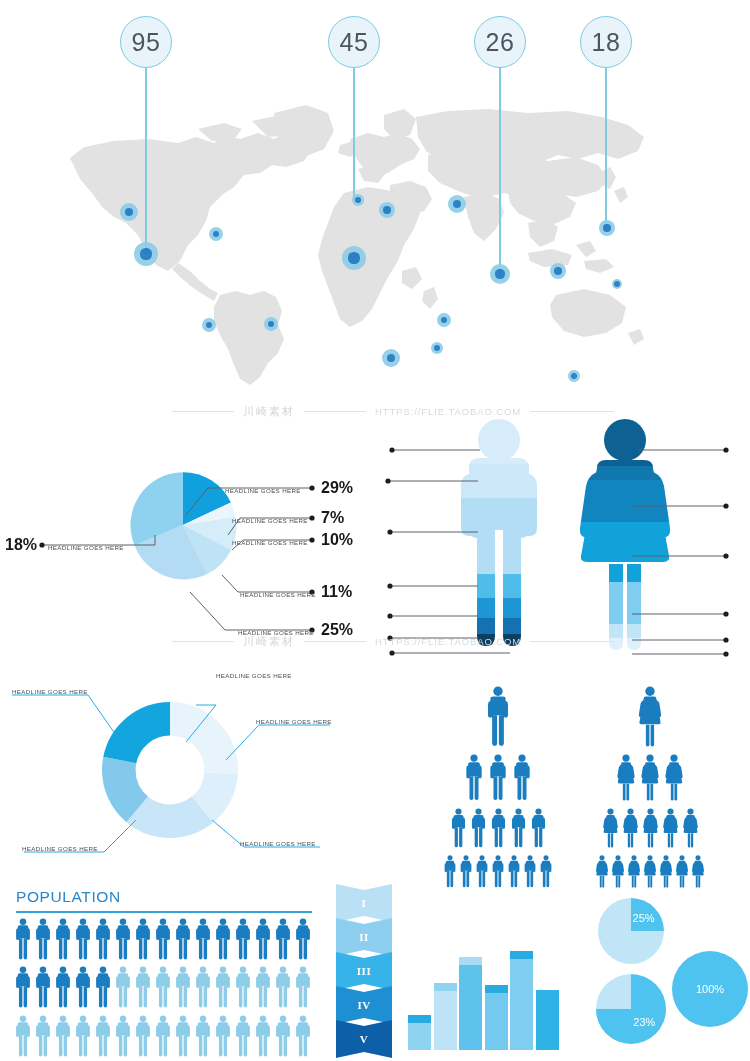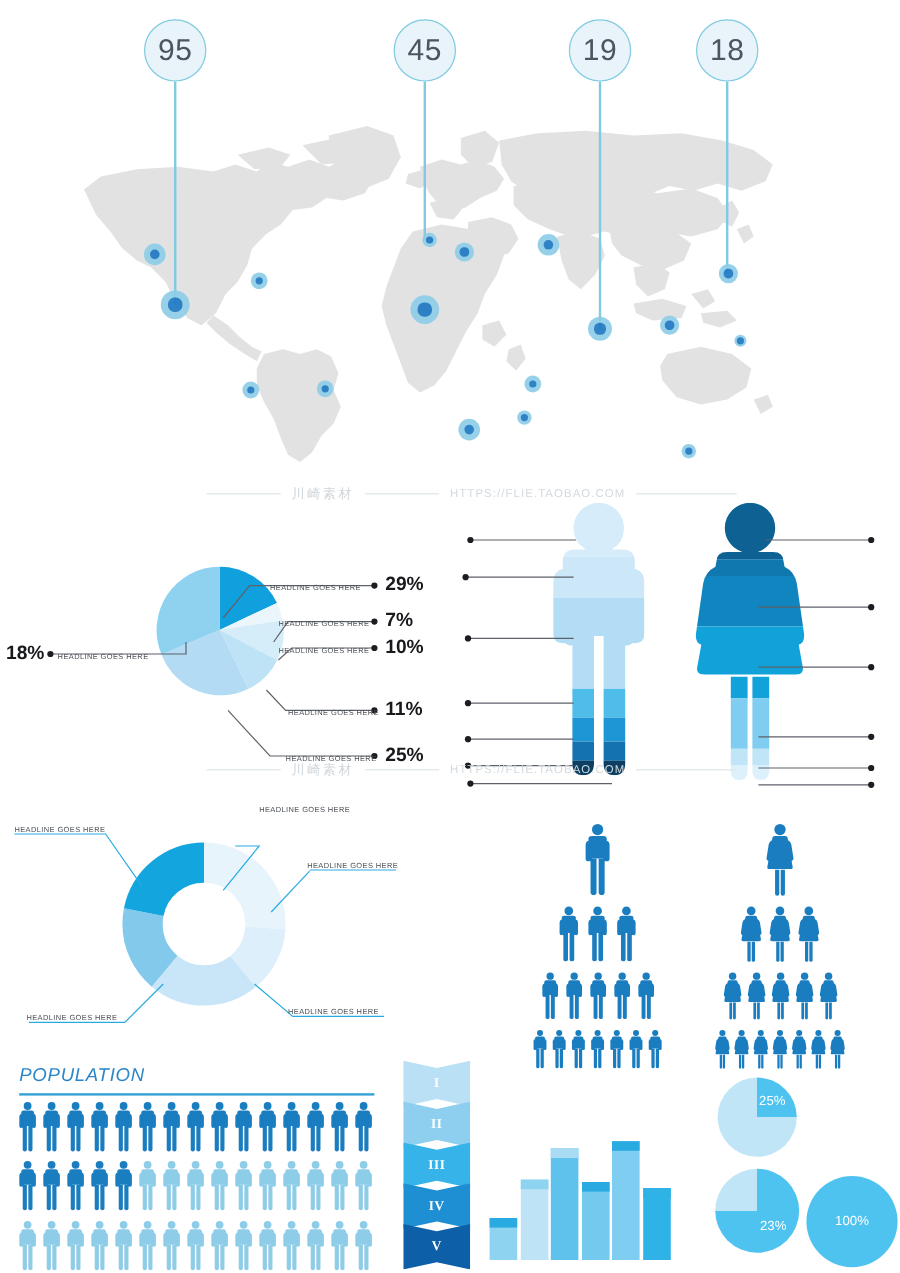--- a/index.html
+++ b/index.html
@@ -137,21 +137,21 @@
       <div class="marker-stem" style="left: 145.2px; top: 68px; height: 186px;"></div>
       <div class="marker-circle" style="left: 120px; top: 16px;">
         <span>95</span>
       </div>
       <div class="marker-stem" style="left: 353.2px; top: 68px; height: 132px;"></div>
       <div class="marker-circle" style="left: 328px; top: 16px;">
         <span>45</span>
       </div>
       <div class="marker-stem" style="left: 499.2px; top: 68px; height: 206px;"></div>
       <div class="marker-circle" style="left: 474px; top: 16px;">
-        <span>19</span>
+        <span>26</span>
       </div>
       <div class="marker-stem" style="left: 605.2px; top: 68px; height: 160px;"></div>
       <div class="marker-circle" style="left: 580px; top: 16px;">
         <span>18</span>
       </div>
     </div>
 
   <div class="abs" style="left:0; top:0; width:750px; height:400px;" id="pins-root">
       <div class="pin" style="left: 120px; top: 203px; width: 18px; height: 18px;">
         <i style="width: 8.28px; height: 8.28px;"></i>
@@ -730,21 +730,21 @@
               <path d="M11 22 q0-4 4-4 h14 q4 0 4 4 l7 40 q.5 3-3 3 h-30 q-3.5 0-3-3 Z"></path>
               <path d="M11 24 q-4 2-5 6 l-3 19 q-.5 4 3 4.5 t4-3 l3-18 Z"></path>
               <path d="M33 24 q4 2 5 6 l3 19 q.5 4-3 4.5 t-4-3 l-3-18 Z"></path>
               <path d="M15 66 h6 v34 q0 3-3 3 t-3-3 Z"></path>
               <path d="M23 66 h6 v34 q0 3-3 3 t-3-3 Z"></path>
             </g>
           </svg></div>
       </div>
     </div>
 
-  <div class="abs pop-title" style="left:16px; top:888px;font-style:italic;">POPULATION</div>
+  <div class="abs pop-title" style="left:16px; top:888px;">POPULATION</div>
   <div class="abs pop-rule" style="left:16px; top:911px; width:296px;"></div>
   <div class="abs" style="left:14px; top:918px; width:300px; height:135px;" id="pop-root">
       <div style="display: flex; gap: 2px; margin-bottom: 2px;">
         <div><svg width="18" height="42.300000000000004" viewBox="0 0 44 104">
             <g fill="#1a7dc0">
               <circle cx="22" cy="9" r="8"></circle>
               <path d="M9 22 q0-4 5-4 h16 q5 0 5 4 v28 q0 4-4 4 h-1 v-4 h-16 v4 h-1 q-4 0-4-4 Z"></path>
               <path d="M9 25 q-4 1-4 6 v19 q0 4 3.5 4 t3.5-4 v-19 Z"></path>
               <path d="M35 25 q4 1 4 6 v19 q0 4-3.5 4 t-3.5-4 v-19 Z"></path>
               <path d="M12 50 h8.5 v48 q0 4-4.2 4 t-4.3-4 Z"></path>
@@ -1237,18 +1237,18 @@
       </div>
     </div>
 
   <div class="abs" style="left:0; top:0; width:750px; height:1061px;" id="ppies-root">
       <div class="ppie" style="left: 598px; top: 898px; width: 66px; height: 66px; background: conic-gradient(rgb(79, 195, 240) 0deg, rgb(79, 195, 240) 90deg, rgb(191, 229, 247) 90deg, rgb(191, 229, 247) 360deg);">
         <div class="ptxt" style="left: 45.6006px; top: 20.3994px; transform: translate(-50%, -50%);">25%</div>
       </div>
       <div class="ppie" style="left: 596px; top: 974px; width: 70px; height: 70px; background: conic-gradient(rgb(79, 195, 240) 0deg, rgb(79, 195, 240) 270deg, rgb(191, 229, 247) 270deg, rgb(191, 229, 247) 360deg);">
         <div class="ptxt" style="left: 48.3643px; top: 48.3643px; transform: translate(-50%, -50%);">23%</div>
       </div>
-      <div class="ppie" style="left: 672px; top: 980px; width: 76px; height: 76px; background: conic-gradient(rgb(79, 195, 240) 0deg, rgb(79, 195, 240) 360deg, rgb(191, 229, 247) 360deg, rgb(191, 229, 247) 360deg);">
+      <div class="ppie" style="left: 672px; top: 951px; width: 76px; height: 76px; background: conic-gradient(rgb(79, 195, 240) 0deg, rgb(79, 195, 240) 360deg, rgb(191, 229, 247) 360deg, rgb(191, 229, 247) 360deg);">
         <div class="ptxt" style="left: 38px; top: 38px; transform: translate(-50%, -50%);">100%</div>
       </div>
     </div>
 
 </div>
 
 </body></html>

